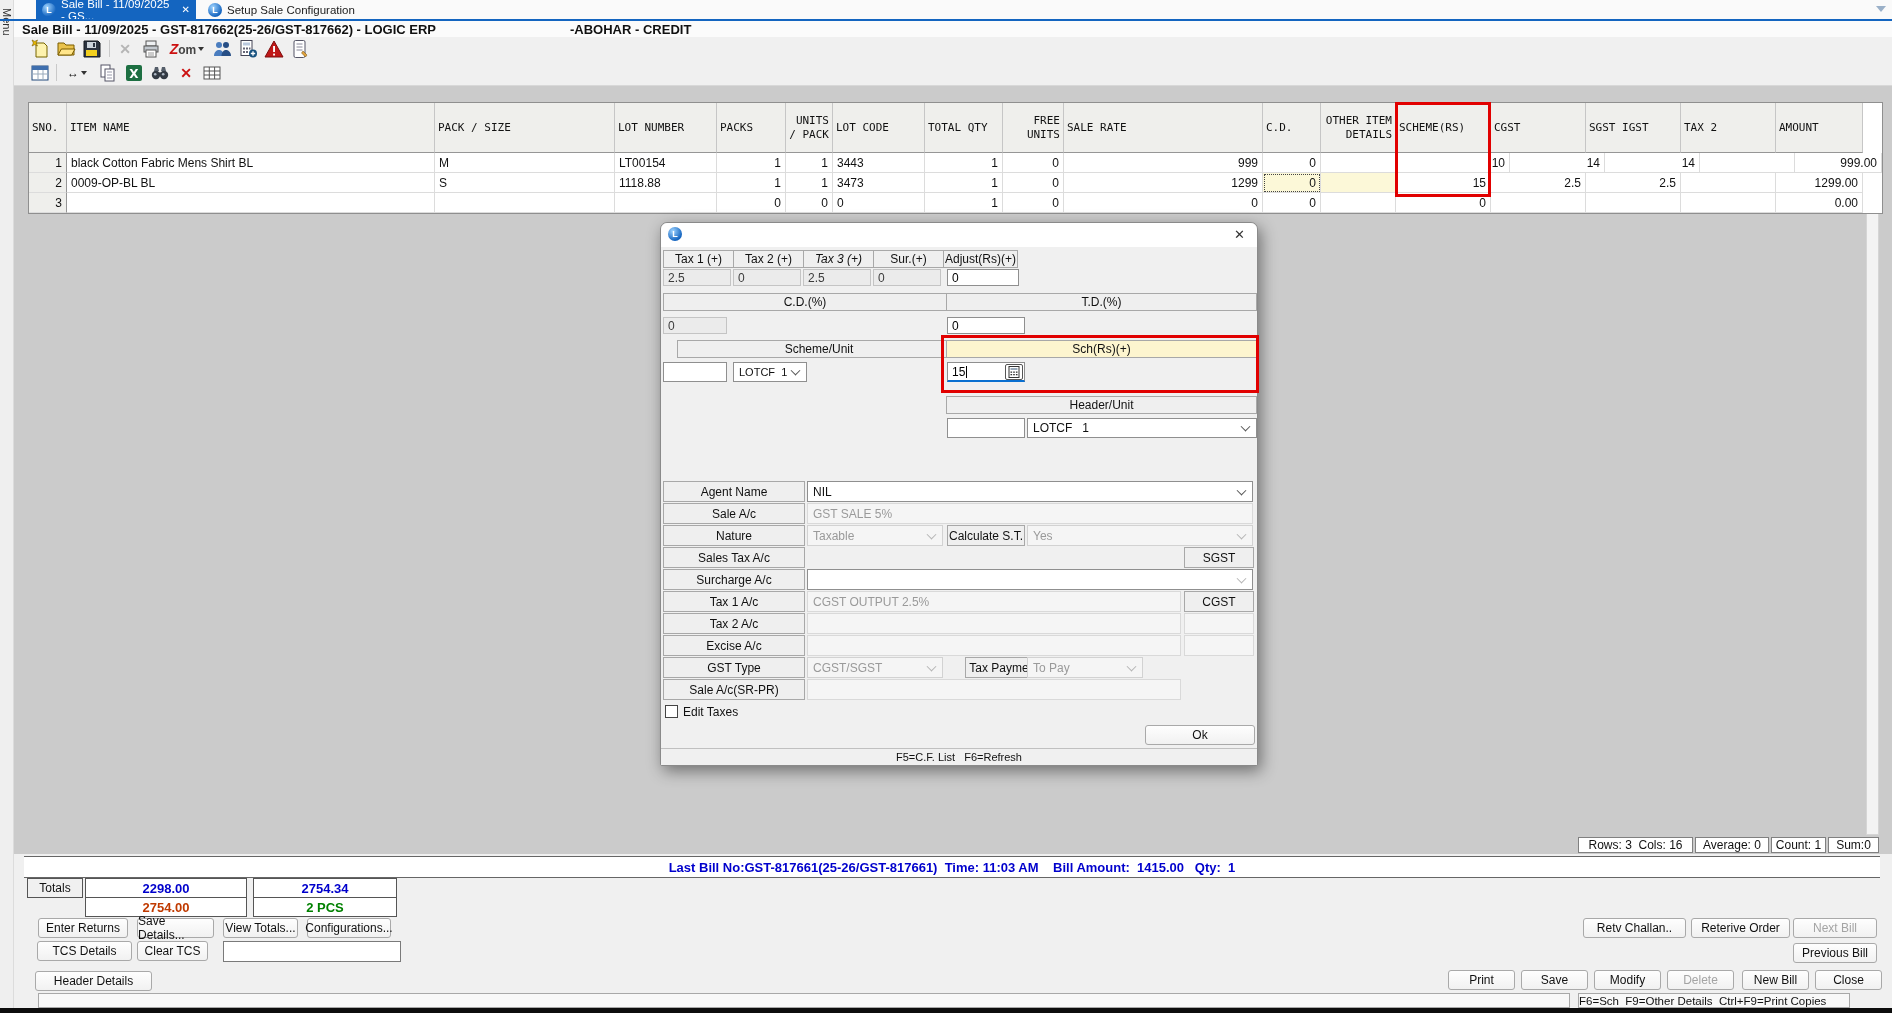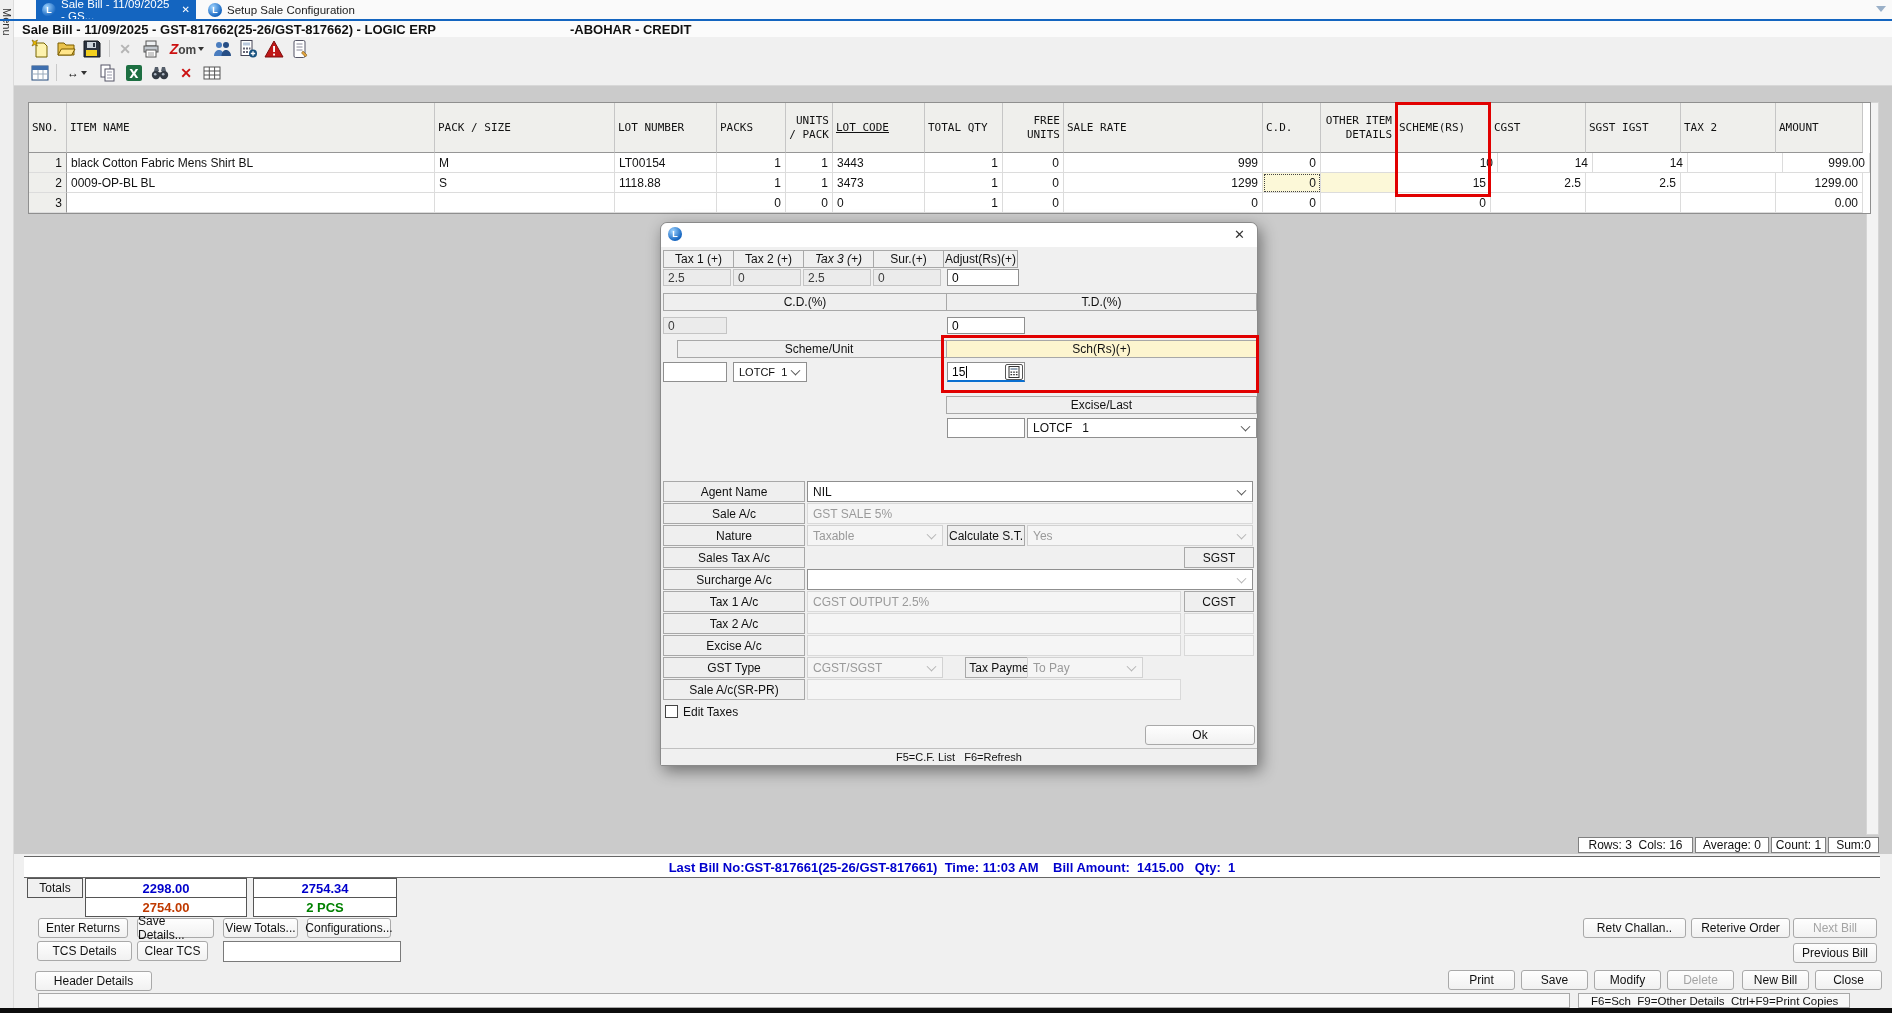--- a/index.html
+++ b/index.html
@@ -254,21 +254,21 @@
   <div id="vscroll" class="abs"></div>
 
   <div id="grid" class="abs">
       <div class="grow">
         <div class="gh" style="width: 38px;">SNO.</div>
         <div class="gh" style="width: 368px;">ITEM NAME</div>
         <div class="gh" style="width: 180px;">PACK / SIZE</div>
         <div class="gh" style="width: 102px;">LOT NUMBER</div>
         <div class="gh" style="width: 69px;">PACKS</div>
         <div class="gh" style="width: 47px;">UNITS / PACK</div>
-        <div class="gh" style="width: 92px; text-decoration: underline;">LOT CODE</div>
+        <div class="gh" style="width: 92px;">LOT CODE</div>
         <div class="gh" style="width: 78px;">TOTAL QTY</div>
         <div class="gh" style="width: 61px;">FREE UNITS</div>
         <div class="gh" style="width: 199px;">SALE RATE</div>
         <div class="gh" style="width: 58px;">C.D.</div>
         <div class="gh" style="width: 75px;">OTHER ITEM DETAILS</div>
         <div class="gh" style="width: 95px;">SCHEME(RS)</div>
         <div class="gh" style="width: 95px;">CGST</div>
         <div class="gh" style="width: 95px;">SGST IGST</div>
         <div class="gh" style="width: 95px;">TAX 2</div>
         <div class="gh" style="width: 87px;">AMOUNT</div>
@@ -279,21 +279,21 @@
         <div class="gc" style="width: 180px;">M</div>
         <div class="gc" style="width: 102px;">LT00154</div>
         <div class="gc num" style="width: 69px;">1</div>
         <div class="gc num" style="width: 47px;">1</div>
         <div class="gc" style="width: 92px;">3443</div>
         <div class="gc num" style="width: 78px;">1</div>
         <div class="gc num" style="width: 61px;">0</div>
         <div class="gc num" style="width: 199px;">999</div>
         <div class="gc num" style="width: 58px;">0</div>
         <div class="gc" style="width: 75px;"></div>
-        <div class="gc num" style="width: 102px;">10</div>
+        <div class="gc num" style="width: 114px;">10</div>
         <div class="gc num" style="width: 95px;">14</div>
         <div class="gc num" style="width: 95px;">14</div>
         <div class="gc num" style="width: 95px;"></div>
         <div class="gc num" style="width: 87px;">999.00</div>
       </div>
       <div class="grow">
         <div class="gc num sno" style="width: 38px;">2</div>
         <div class="gc" style="width: 368px;">0009-OP-BL BL</div>
         <div class="gc" style="width: 180px;">S</div>
         <div class="gc" style="width: 102px;">1118.88</div>
@@ -374,21 +374,21 @@
             <rect x="5.2" y="5.5" width="1.6" height="1.3"></rect>
             <rect x="7.9" y="5.5" width="1.6" height="1.3"></rect>
             <rect x="2.5" y="8" width="1.6" height="1.3"></rect>
             <rect x="5.2" y="8" width="1.6" height="1.3"></rect>
             <rect x="7.9" y="8" width="1.6" height="1.3"></rect>
           </g>
         </svg>
       </div>
     <div class="redbox" style="left:280px;top:112px;width:318px;height:58px;"></div>
 
-    <div class="dhc" style="left:285px;top:173px;width:311px;height:18px;">Excise/Last</div>
+    <div class="dhc" style="left:285px;top:173px;width:311px;height:18px;">Header/Unit</div>
     <div class="wbox" style="left:286px;top:195px;width:78px;height:20px;"></div>
     <div class="combo" style="left:366px;top:195px;width:230px;height:20px;">
       <span>LOTCF</span>&nbsp;&nbsp;&nbsp;<span>1</span>
       <span class="chev"></span></div>
 
     <div class="dhc dlabel" style="top:258px;">Agent Name</div>
     <div class="combo" style="left:146px;top:258px;width:446px;height:21px;">
       <span>NIL</span>
         <span class="chev"></span>
       </div>
@@ -477,16 +477,16 @@
   <div class="btn dis" style="left:1793px;top:918px;width:84px;">Next Bill</div>
   <div class="btn" style="left:1793px;top:943px;width:84px;">Previous Bill</div>
   <div class="btn" style="left:1448px;top:970px;width:67px;">Print</div>
   <div class="btn" style="left:1521px;top:970px;width:67px;">Save</div>
   <div class="btn" style="left:1594px;top:970px;width:67px;">Modify</div>
   <div class="btn dis" style="left:1667px;top:970px;width:67px;">Delete</div>
   <div class="btn" style="left:1742px;top:970px;width:67px;">New Bill</div>
   <div class="btn" style="left:1815px;top:970px;width:67px;">Close</div>
 
   <div class="strip" style="left:38px;top:993px;width:1532px;"></div>
-  <div class="strip kws" style="left:1578px;top:993px;width:272px;padding-left:12px;text-align:center;">F6=Sch  F9=Other Details  Ctrl+F9=Print Copies</div>
+  <div class="strip kws" style="left:1578px;top:993px;width:272px;padding-left:0;text-align:center;">F6=Sch  F9=Other Details  Ctrl+F9=Print Copies</div>
 
   <div id="blackbar" class="abs"></div>
 </div>
 
 </body></html>

